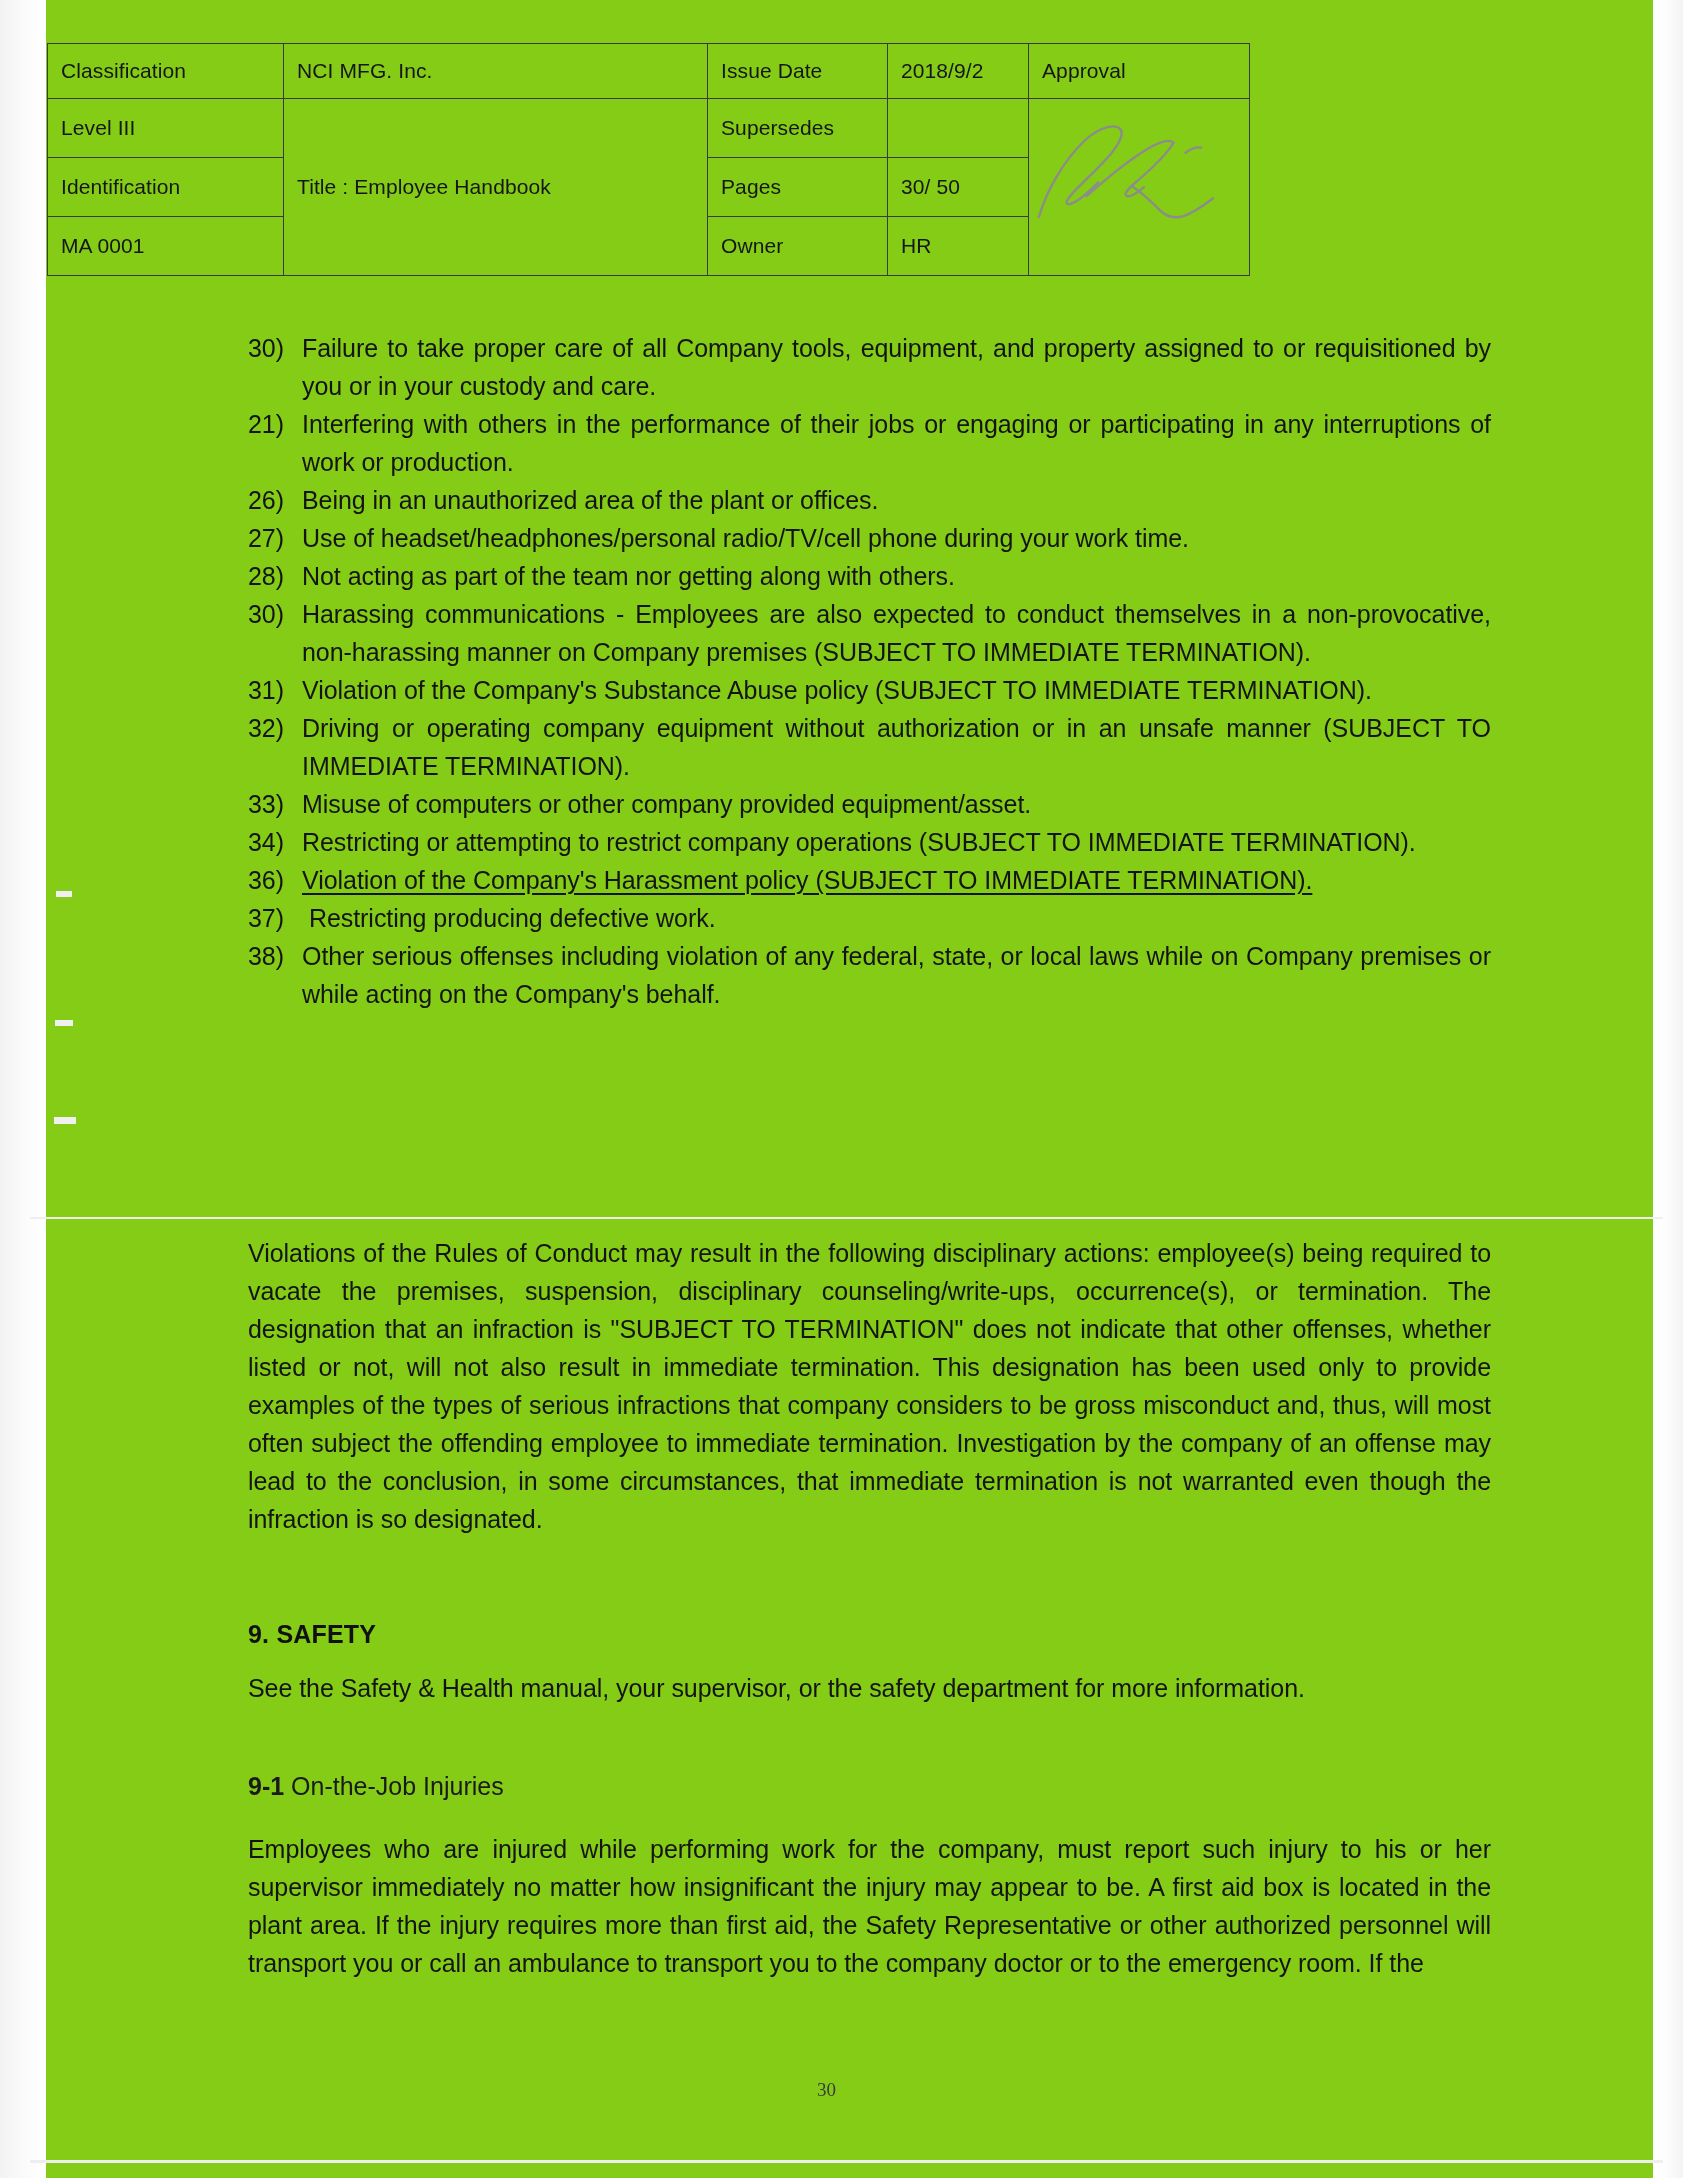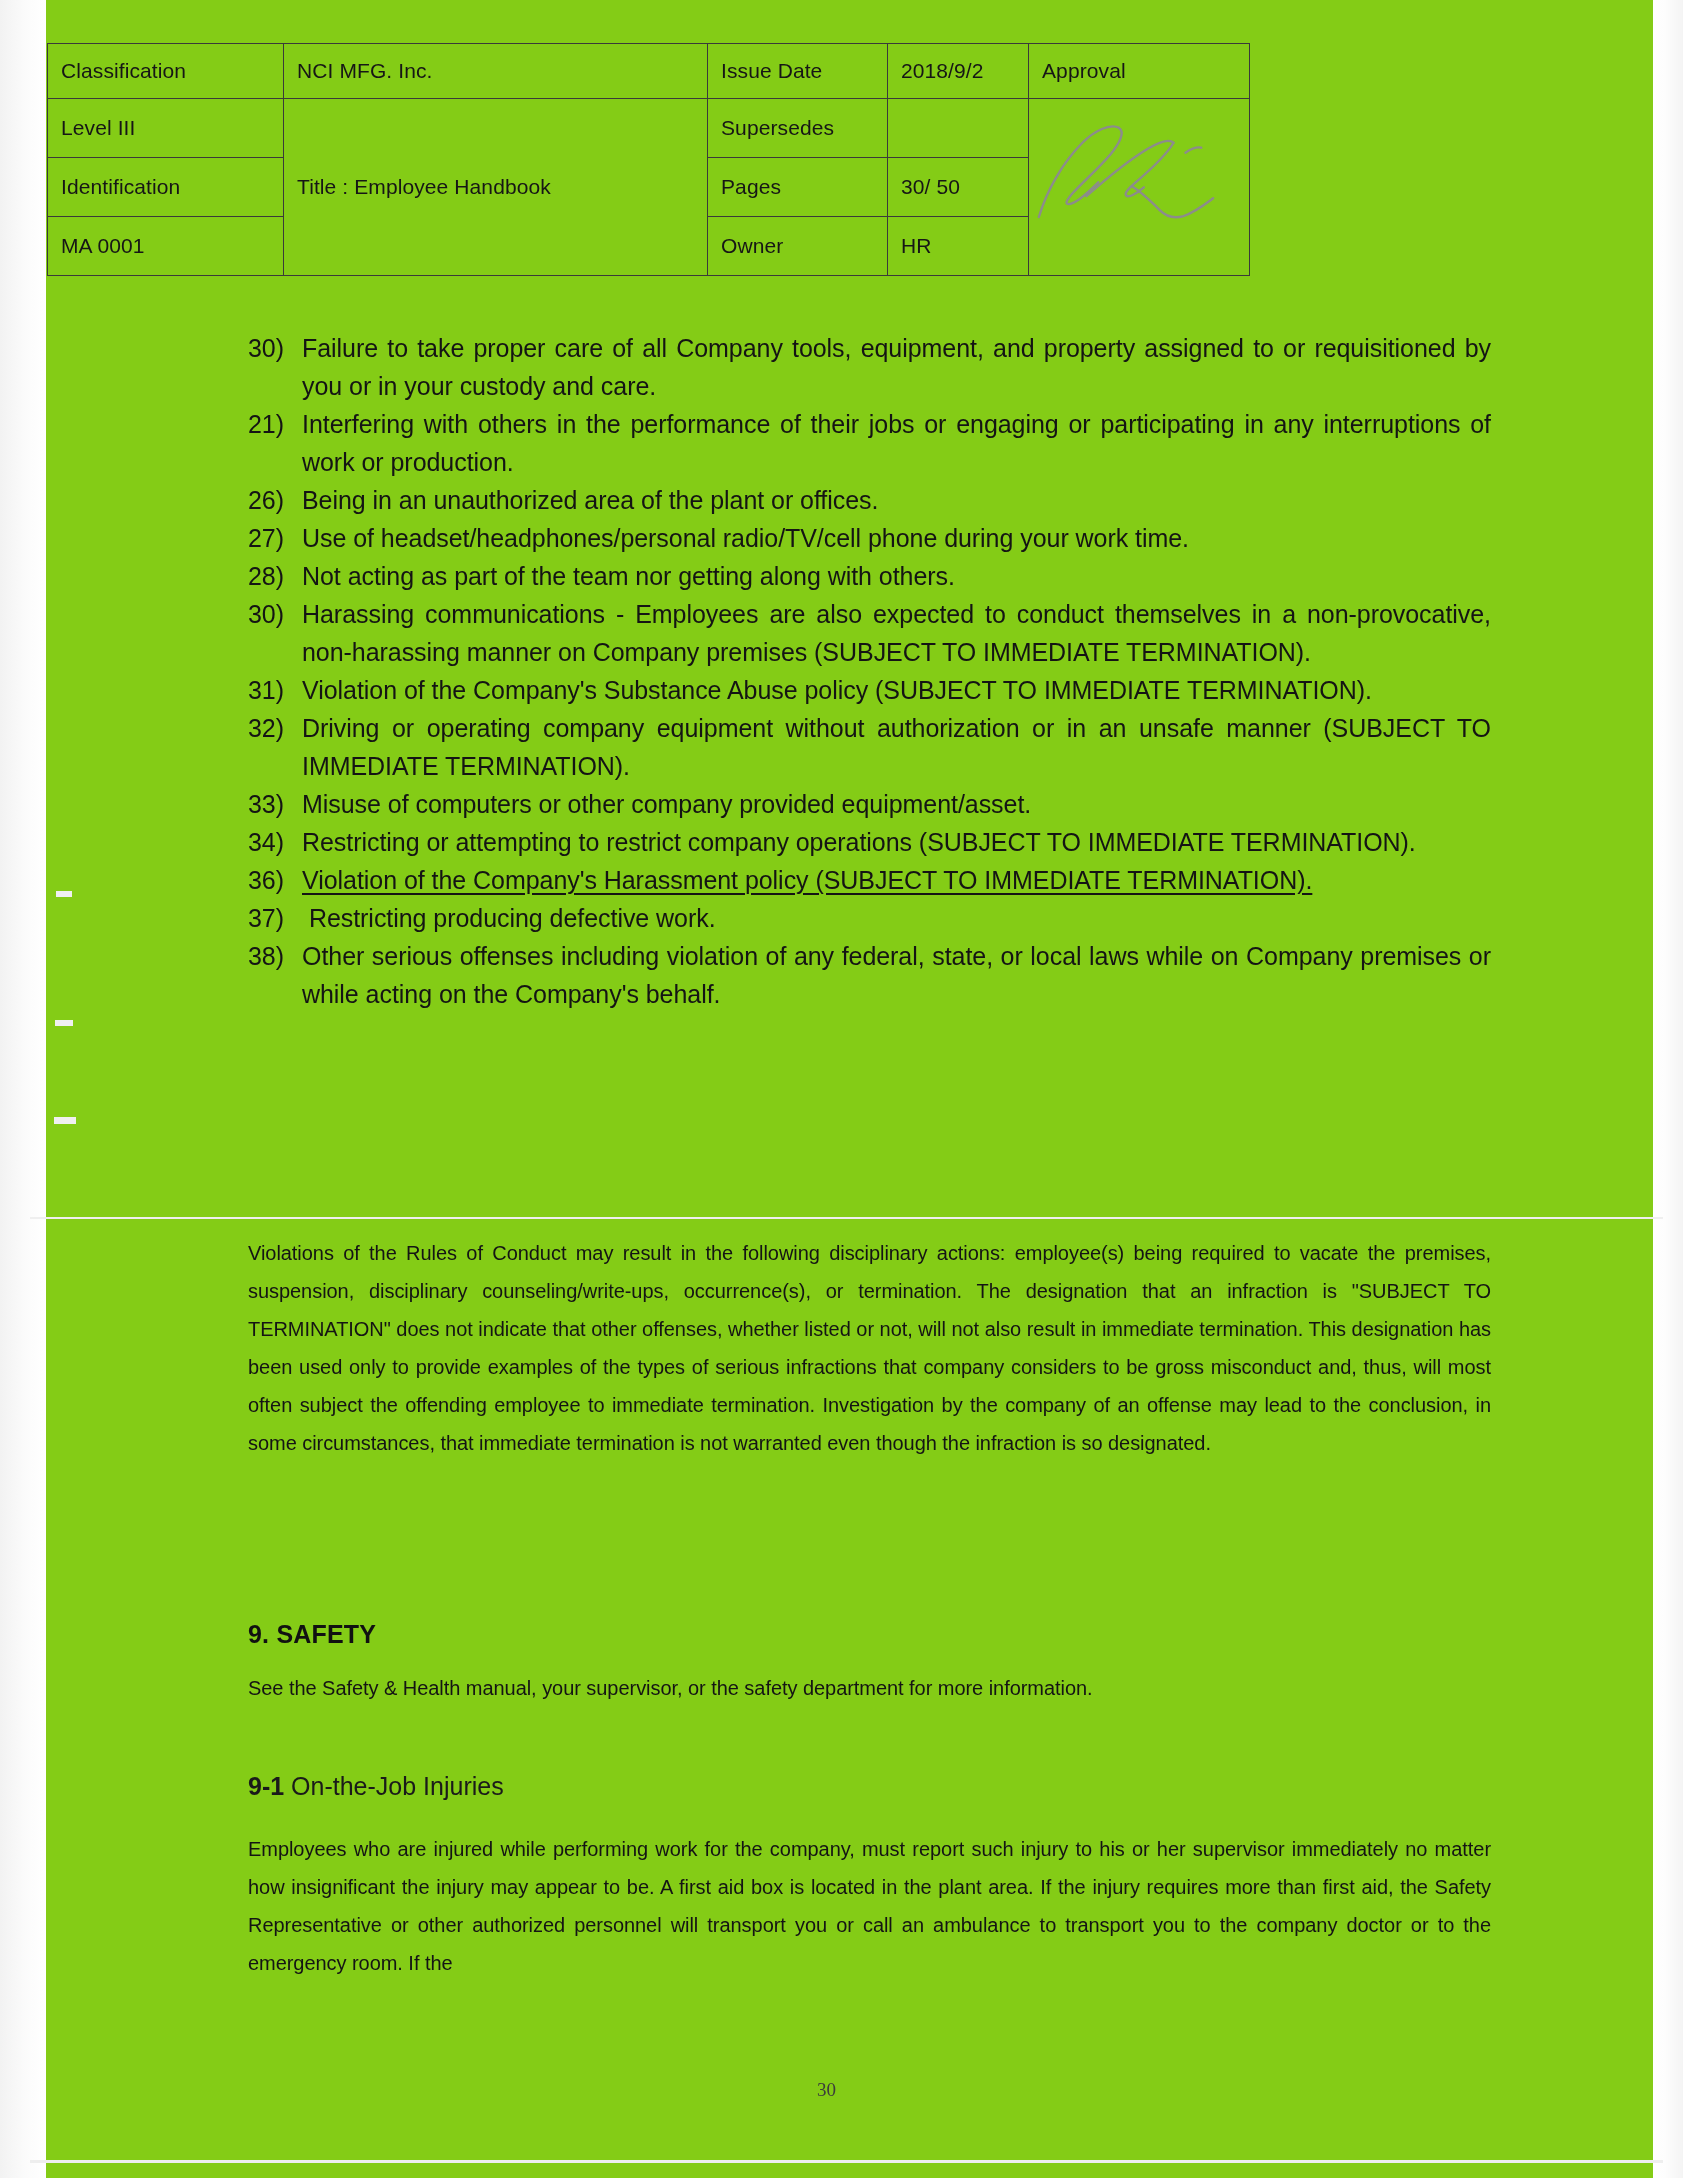--- a/index.html
+++ b/index.html
@@ -93,21 +93,21 @@
   }
 
   
   .content {
     position: absolute;
     left: 248px;
     top: 0;
     width: 1243px;
   }
   .para {
-    font-size: 20px;
+    font-size: 25px;
     line-height: 38px;
     text-align: justify;
     text-justify: inter-word;
     margin: 0;
     color: #141414;
     letter-spacing: -0.05px;
   }
   .list-block {
     position: absolute;
     top: 329px;

